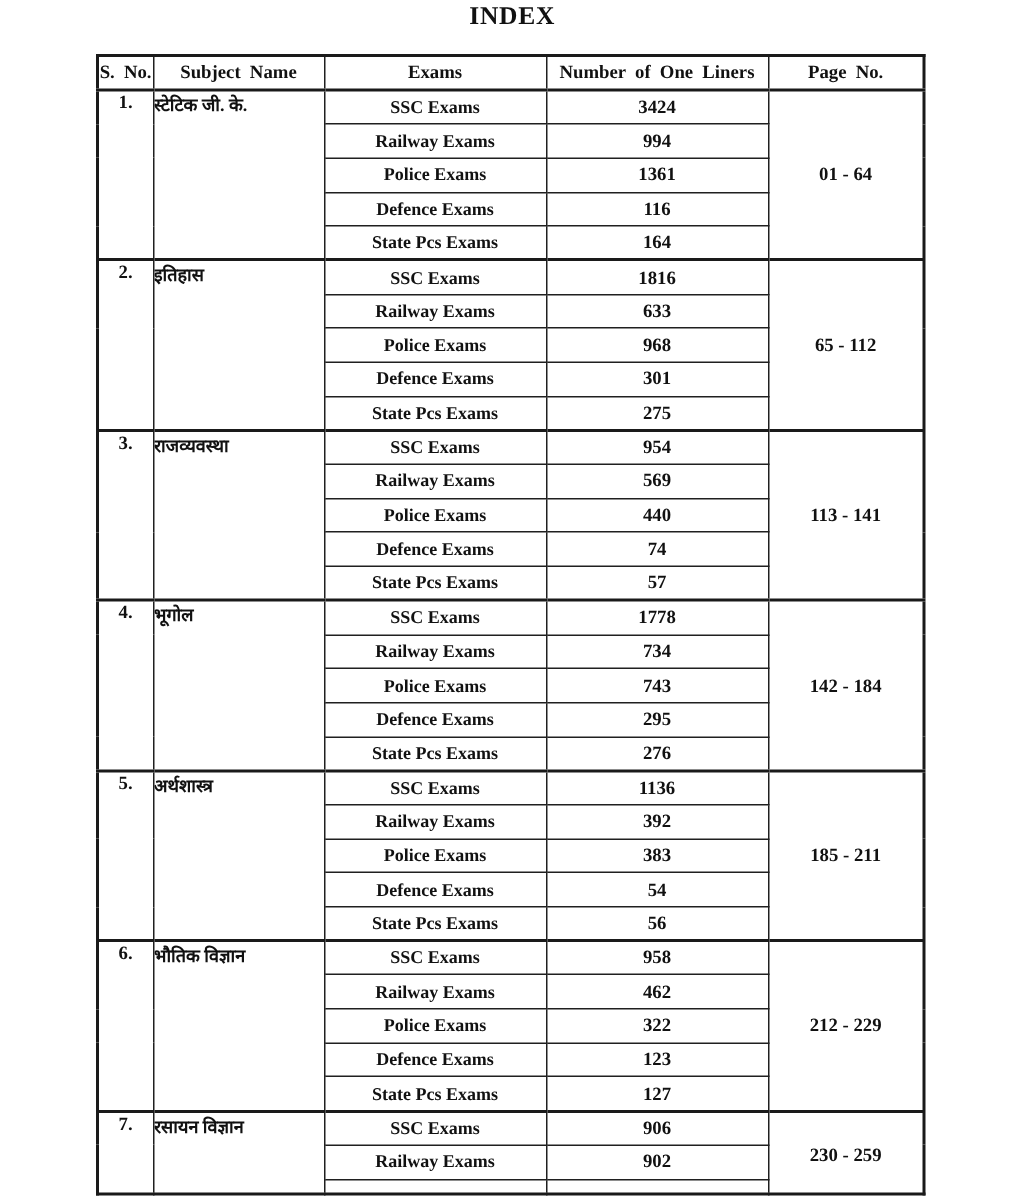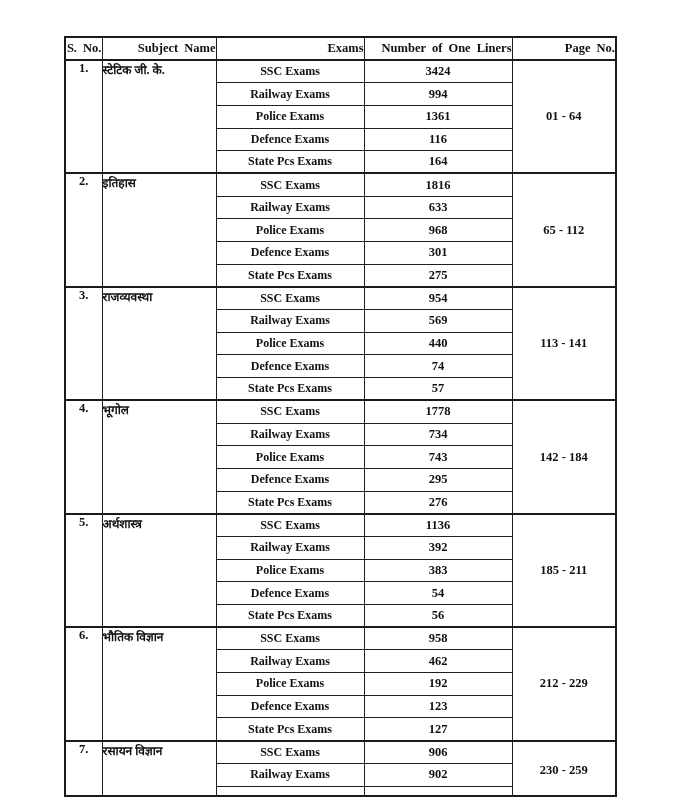--- a/index.html
+++ b/index.html
@@ -46,21 +46,21 @@
   tr.body-row   { height: 22.7px; }
   tr.filler-row { height: 10px; }
   tr.section-start th,
   tr.section-start td {
     border-top: 2px solid #1a1a1a;
   }
   tr.header-row th {
     border-bottom: 2px solid #1a1a1a;
     font-size: 12.5px;
     font-weight: 700;
-    text-align: right;
+    text-align: center;
     word-spacing: 3px;
   }
   td.sno-cell {
     vertical-align: top;
     text-align: center;
     font-size: 12.5px;
     font-weight: 700;
     padding-top: 4px;
   }
   td.subject-cell {
@@ -94,20 +94,21 @@
     padding-bottom: 17px;
   }
   td.blank-cell {
     border-top-width: 1.5px;
   }
 </style>
 </head>
 <body>
 
 <div class="page">
+  <div class="title">INDEX</div>
 
   <table class="index-table">
     <colgroup>
       <col style="width:37px">
       <col style="width:114px">
       <col style="width:148px">
       <col style="width:148px">
       <col style="width:104px">
     </colgroup>
     <thead>
@@ -241,21 +242,21 @@
           <td class="exam-cell">SSC Exams</td>
           <td class="count-cell">958</td>
           <td class="page-cell" rowspan="5">212 - 229</td>
         </tr>
         <tr class="body-row">
           <td class="exam-cell">Railway Exams</td>
           <td class="count-cell">462</td>
         </tr>
         <tr class="body-row">
           <td class="exam-cell">Police Exams</td>
-          <td class="count-cell">192</td>
+          <td class="count-cell">322</td>
         </tr>
         <tr class="body-row">
           <td class="exam-cell">Defence Exams</td>
           <td class="count-cell">123</td>
         </tr>
         <tr class="body-row">
           <td class="exam-cell">State Pcs Exams</td>
           <td class="count-cell">127</td>
         </tr>
         <tr class="body-row section-start">

